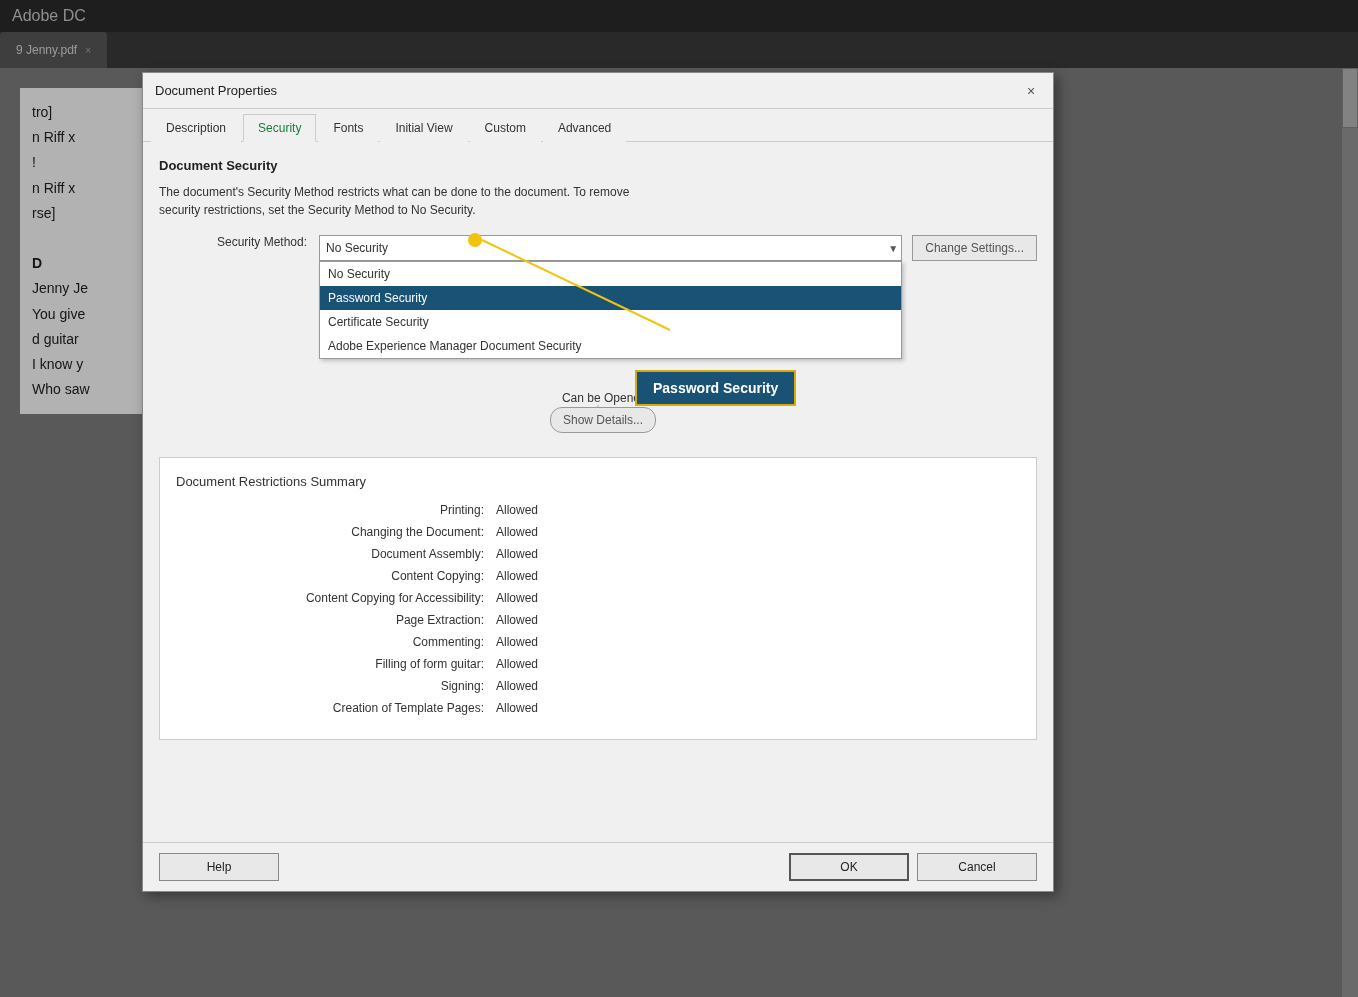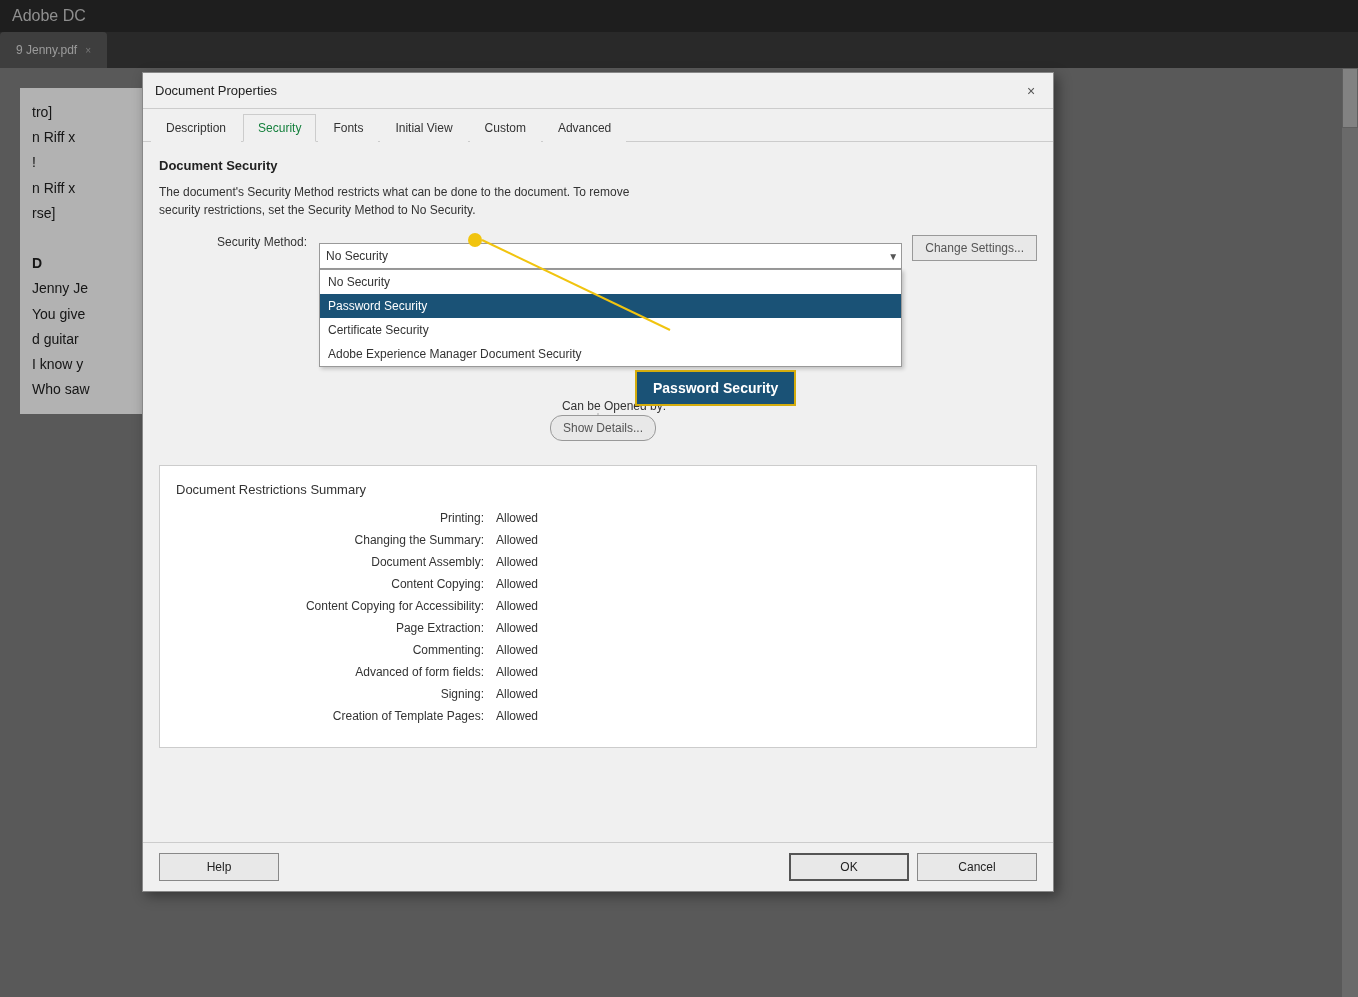--- a/index.html
+++ b/index.html
@@ -213,21 +213,20 @@
       width: 160px;
       text-align: right;
       padding-right: 12px;
       flex-shrink: 0;
     }
 
     .select-wrapper {
       position: relative;
       flex: 1;
       max-width: 620px;
-      margin-top: 8px;
     }
 
     .select-control {
       width: 100%;
       height: 26px;
       padding: 2px 24px 2px 6px;
       border: 1px solid #999;
       background: white;
       font-size: 12px;
       color: #333;
@@ -467,21 +466,21 @@
     </div>
 
     <div class="restriction-section" style="margin-top:24px;">
       <div class="restriction-title">Document Restrictions Summary</div>
 
       <div class="restriction-row">
         <span class="restriction-label">Printing:</span>
         <span class="restriction-value">Allowed</span>
       </div>
       <div class="restriction-row">
-        <span class="restriction-label">Changing the Summary:</span>
+        <span class="restriction-label">Changing the Document:</span>
         <span class="restriction-value">Allowed</span>
       </div>
       <div class="restriction-row">
         <span class="restriction-label">Document Assembly:</span>
         <span class="restriction-value">Allowed</span>
       </div>
       <div class="restriction-row">
         <span class="restriction-label">Content Copying:</span>
         <span class="restriction-value">Allowed</span>
       </div>
@@ -491,21 +490,21 @@
       </div>
       <div class="restriction-row">
         <span class="restriction-label">Page Extraction:</span>
         <span class="restriction-value">Allowed</span>
       </div>
       <div class="restriction-row">
         <span class="restriction-label">Commenting:</span>
         <span class="restriction-value">Allowed</span>
       </div>
       <div class="restriction-row">
-        <span class="restriction-label">Advanced of form fields:</span>
+        <span class="restriction-label">Filling of form guitar:</span>
         <span class="restriction-value">Allowed</span>
       </div>
       <div class="restriction-row">
         <span class="restriction-label">Signing:</span>
         <span class="restriction-value">Allowed</span>
       </div>
       <div class="restriction-row">
         <span class="restriction-label">Creation of Template Pages:</span>
         <span class="restriction-value">Allowed</span>
       </div>

